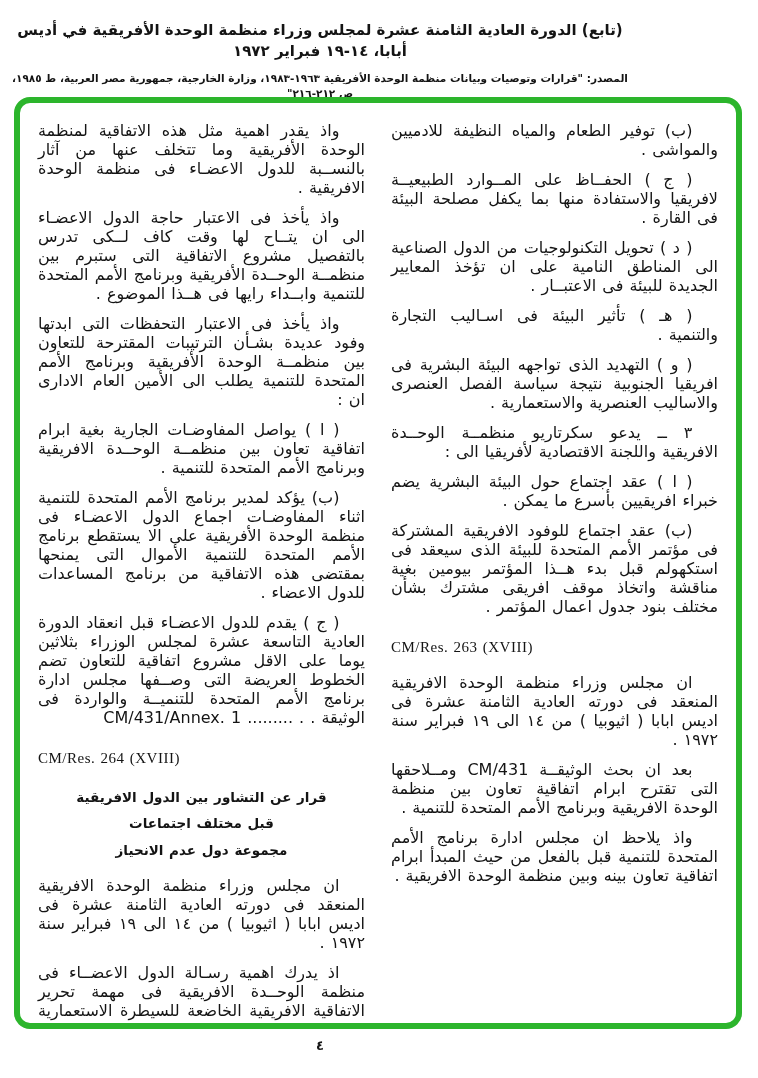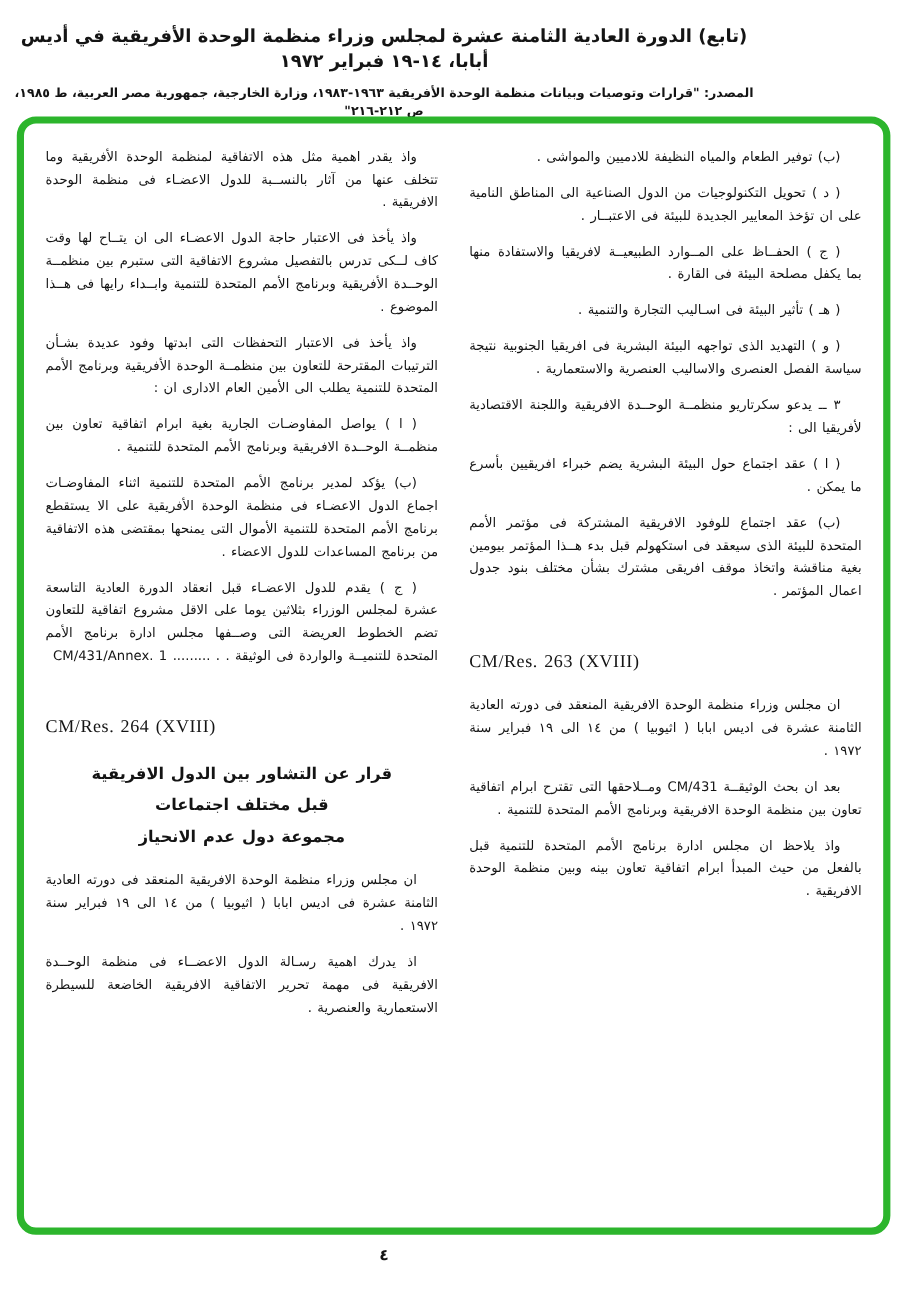--- a/index.html
+++ b/index.html
@@ -56,33 +56,33 @@
     height: 100%;
   }
   .column {
     flex: 1 1 0;
     min-width: 0;
     direction: rtl;
     text-align: justify;
   }
   .para {
     margin: 0 0 11px 0;
-    font-size: 11px;
+    font-size: 16px;
     line-height: 19px;
     text-indent: 1.6em;
     word-spacing: 1px;
   }
   .para-docref {
     direction: ltr;
     text-align: left;
     text-indent: 0;
     font-family: "Liberation Serif", serif;
     font-size: 15px;
     letter-spacing: 0.5px;
-    margin: 41px 0 16px 0;
+    margin: 22px 0 16px 0;
   }
   .para-title {
     text-align: center;
     text-indent: 0;
     font-weight: bold;
     font-size: 13.5px;
     line-height: 1.95;
     white-space: pre-line;
     margin: 0 0 13px 0;
   }
@@ -104,22 +104,22 @@
 
   <div class="header">
     <div class="header-line1">(تابع) الدورة العادية الثامنة عشرة لمجلس وزراء منظمة الوحدة الأفريقية في أديس أبابا، ١٤-١٩ فبراير ١٩٧٢</div>
     <div class="header-line2">المصدر: "قرارات وتوصيات وبيانات منظمة الوحدة الأفريقية ١٩٦٣-١٩٨٣، وزارة الخارجية، جمهورية مصر العربية، ط ١٩٨٥، ص ٢١٢-٢١٦"</div>
   </div>
 
   <div class="green-box" style="border-color: rgb(44, 181, 44);">
     <div class="columns">
       <div class="column">
           <p class="para para-body">(ب) توفير الطعام والمياه النظيفة للادميين والمواشى .</p>
+          <p class="para para-body">( ج ) الحفــاظ على المــوارد الطبيعيــة لافريقيا والاستفادة منها بما يكفل مصلحة البيئة فى القارة .</p>
           <p class="para para-body">( د ) تحويل التكنولوجيات من الدول الصناعية الى المناطق النامية على ان تؤخذ المعايير الجديدة للبيئة فى الاعتبــار .</p>
-          <p class="para para-body">( ج ) الحفــاظ على المــوارد الطبيعيــة لافريقيا والاستفادة منها بما يكفل مصلحة البيئة فى القارة .</p>
           <p class="para para-body">( هـ ) تأثير البيئة فى اسـاليب التجارة والتنمية .</p>
           <p class="para para-body">( و ) التهديد الذى تواجهه البيئة البشرية فى افريقيا الجنوبية نتيجة سياسة الفصل العنصرى والاساليب العنصرية والاستعمارية .</p>
           <p class="para para-body">٣ ــ يدعو سكرتاريو منظمــة الوحــدة الافريقية واللجنة الاقتصادية لأفريقيا الى :</p>
           <p class="para para-body">( ا ) عقد اجتماع حول البيئة البشرية يضم خبراء افريقيين بأسرع ما يمكن .</p>
           <p class="para para-body">(ب) عقد اجتماع للوفود الافريقية المشتركة فى مؤتمر الأمم المتحدة للبيئة الذى سيعقد فى استكهولم قبل بدء هــذا المؤتمر بيومين بغية مناقشة واتخاذ موقف افريقى مشترك بشأن مختلف بنود جدول اعمال المؤتمر .</p>
           <p class="para para-docref">CM/Res. 263 (XVIII)</p>
           <p class="para para-body">ان مجلس وزراء منظمة الوحدة الافريقية المنعقد فى دورته العادية الثامنة عشرة فى اديس ابابا ( اثيوبيا ) من ١٤ الى ١٩ فبراير سنة ١٩٧٢ .</p>
           <p class="para para-body">بعد ان بحث الوثيقــة CM/431 ومــلاحقها التى تقترح ابرام اتفاقية تعاون بين منظمة الوحدة الافريقية وبرنامج الأمم المتحدة للتنمية .</p>
           <p class="para para-body">واذ يلاحظ ان مجلس ادارة برنامج الأمم المتحدة للتنمية قبل بالفعل من حيث المبدأ ابرام اتفاقية تعاون بينه وبين منظمة الوحدة الافريقية .</p>
         </div>

